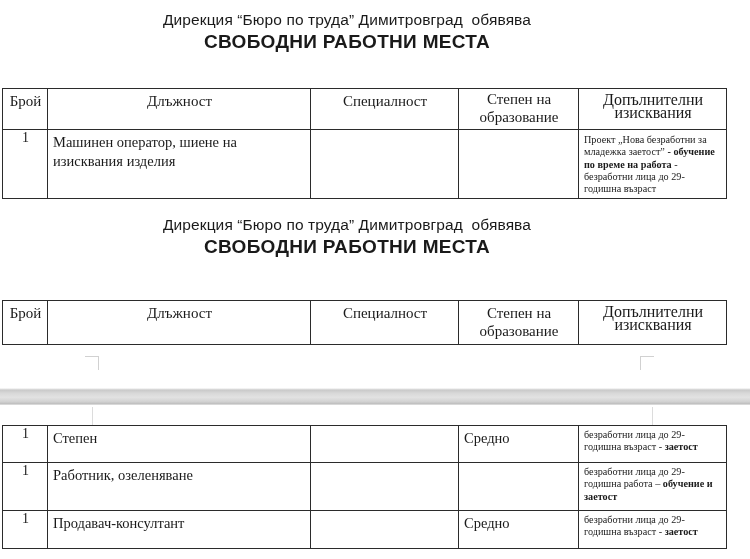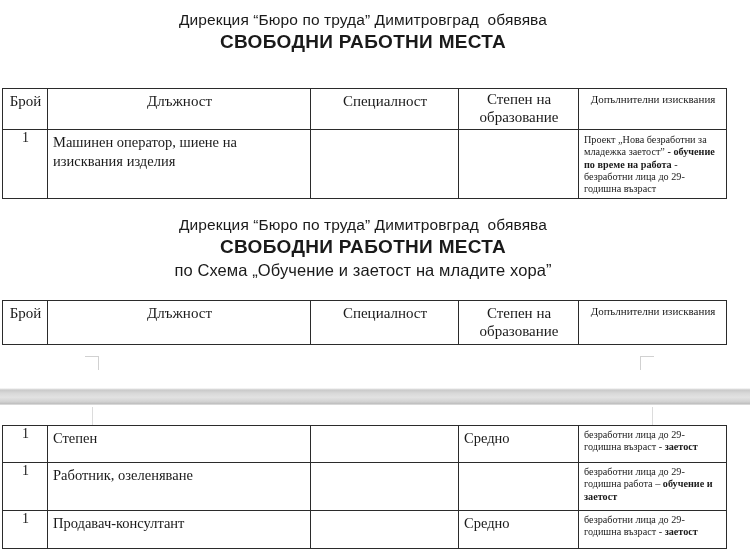--- a/index.html
+++ b/index.html
@@ -20,21 +20,20 @@
     position: absolute;
     left: 0; top: 0;
     width: 750px;
     height: 559px;
   }
 
   
   .heading-block {
     text-align: center;
     width: 694px;
-    margin-left: 16px;
   }
   .heading-line1 {
     font-size: 15.5px;
     font-weight: 400;
     letter-spacing: 0.1px;
     line-height: 20px;
     white-space: pre;
   }
   .heading-line2 {
     font-size: 19px;
@@ -83,21 +82,21 @@
   }
   .cell-broy .cell-inner {
     padding-top: 0;
   }
   .th-text {
     font-size: 15px;
     line-height: 18px;
     font-weight: 400;
   }
   .th-small {
-    font-size: 11px;
+    font-size: 16px;
     line-height: 13px;
     font-weight: 400;
   }
   .td-text {
     font-size: 14.5px;
     line-height: 19px;
     font-weight: 400;
   }
   .td-small {
     font-size: 10.2px;
@@ -208,21 +207,20 @@
             </div>
           </td>
         </tr>
       </tbody>
     </table>
   </div>
 
   <div class="heading-block" style="position:absolute; left:0; top:215px;">
     <div class="heading-line1">Дирекция “Бюро по труда” Димитровград  обявява</div>
     <div class="heading-line2">СВОБОДНИ РАБОТНИ МЕСТА</div>
-    <div class="heading-line3">по Схема „Обучение и заетост на младите хора”</div>
   </div>
 
   <div style="position:absolute; left:2px; top:300px;">
     <table class="doc-table">
       <colgroup>
         <col class="col-broy">
           <col class="col-dlzh">
           <col class="col-spec">
         <col class="col-stepen">
           <col class="col-dop">

